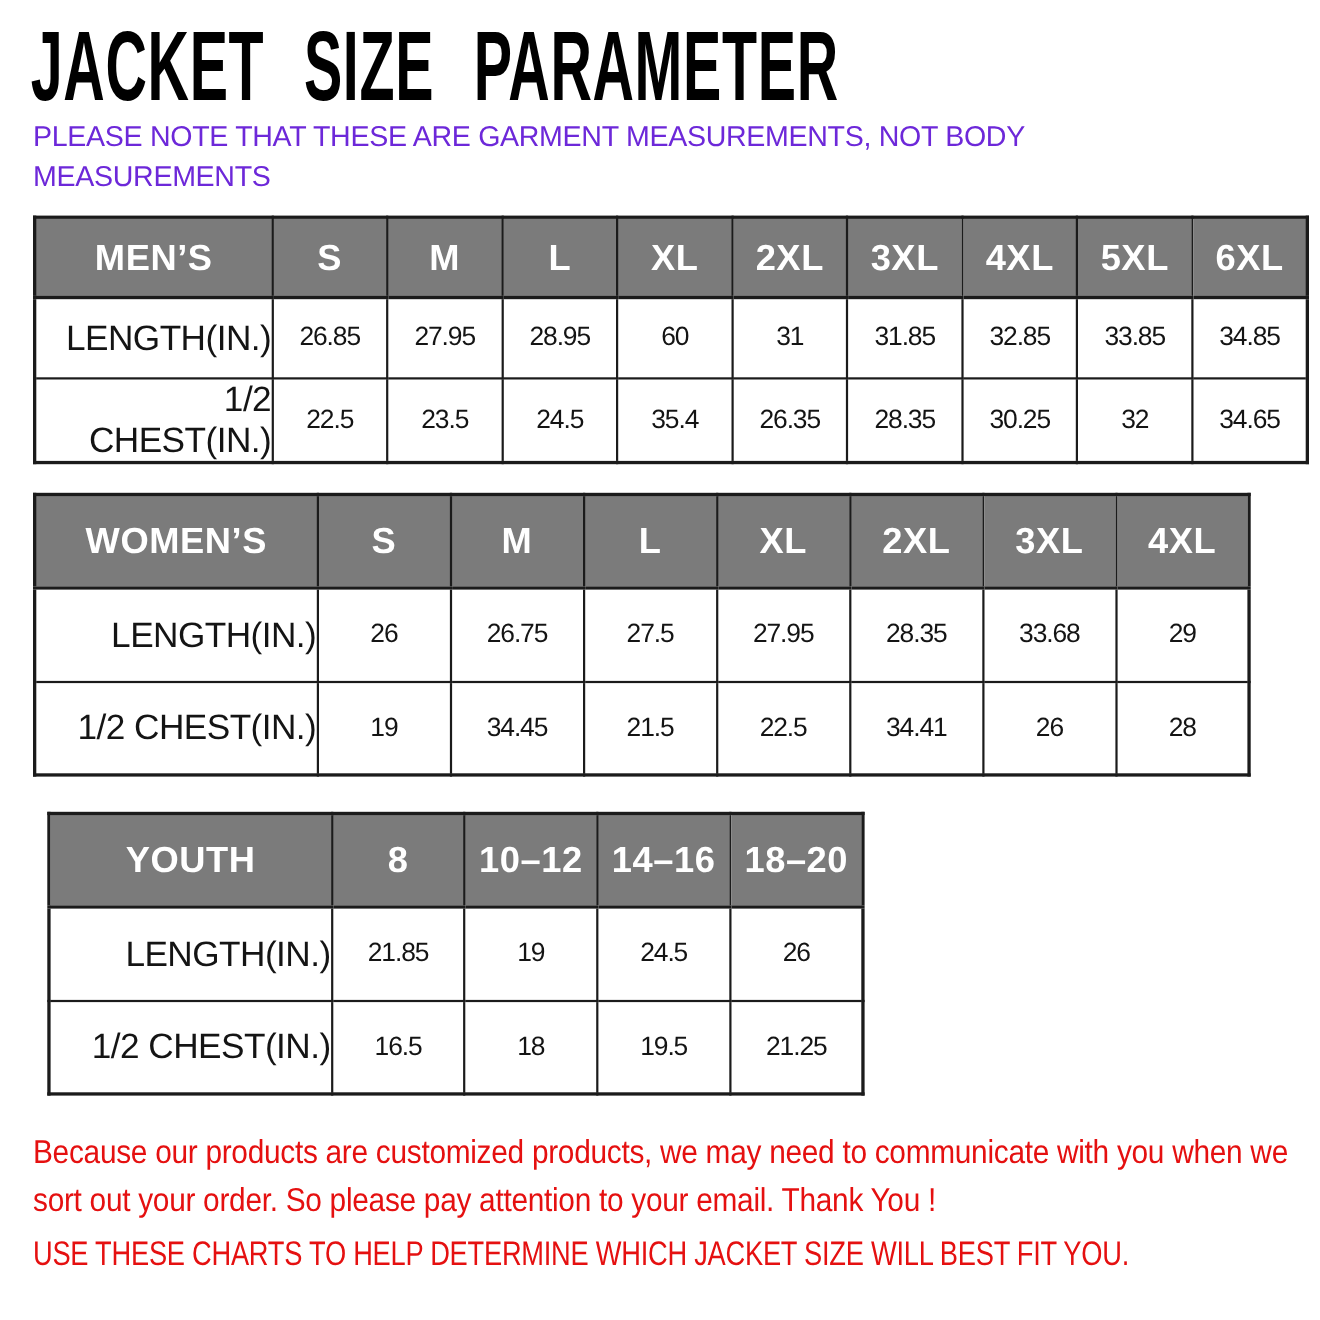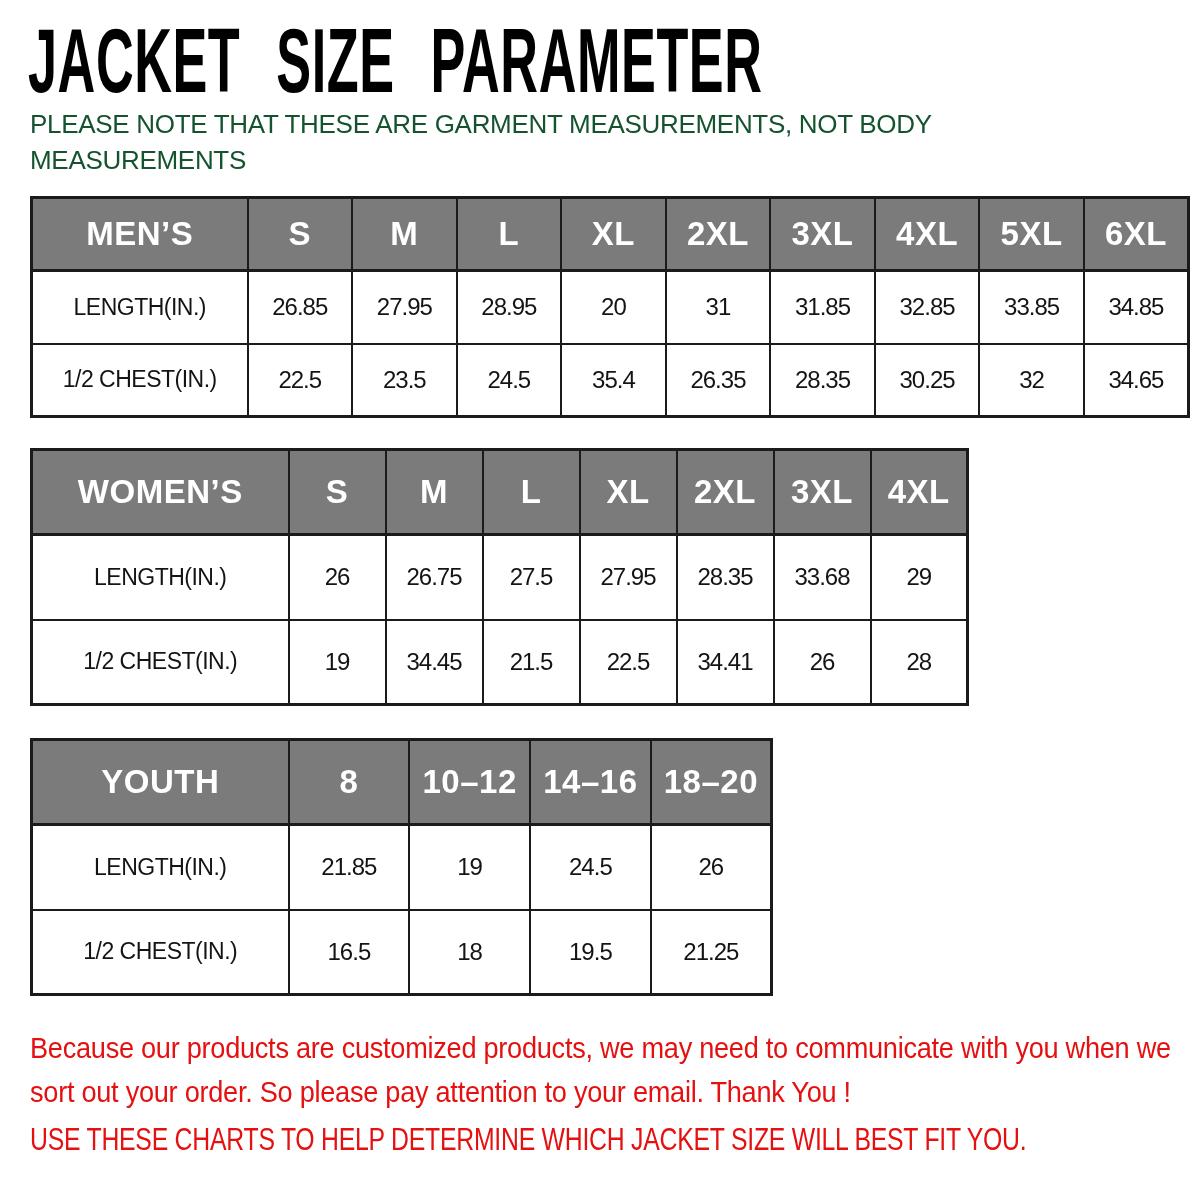--- a/index.html
+++ b/index.html
@@ -36,21 +36,21 @@
   }
 
   
   .garment-note {
     position: absolute;
     left: 30px; top: 106px;
     width: 905px;
     margin: 0;
     font-size: 26px;
     line-height: 1.4;
-    color: #14532d;
+    color: #6d28d9;
     letter-spacing: -0.3px;
   }
 
   
   .size-table {
     position: absolute;
     border-collapse: collapse;
     table-layout: fixed;
     text-align: center;
     background: #ffffff;
@@ -68,31 +68,32 @@
     font-size: 33px;
     letter-spacing: 0.5px;
     border-bottom: 3px solid #1b1b1b;
   }
   .size-table tbody td {
     color: #141414;
     font-size: 24px;
     letter-spacing: -1px;
   }
   .size-table tbody td.row-label {
-    font-size: 23px;
+    font-size: 32px;
     letter-spacing: -0.5px;
+    text-align: right;
   }
 
   .mens-table   { left: 30px; top: 196px; width: 1160px; padding-left: 21px; }
   .mens-table tr { height: 73px; }
 
-  .womens-table { left: 30px; top: 448px; width: 939px; }
+  .womens-table { left: 30px; top: 448px; width: 1107px; }
   .womens-table tr { height: 85px; }
 
-  .youth-table  { left: 30px; top: 738px; width: 743px; }
+  .youth-table  { left: 43px; top: 738px; width: 743px; }
   .youth-table tr { height: 85px; }
 
   
   .customization-notice {
     position: absolute;
     left: 30px; top: 1026px;
     width: 1268px;
     margin: 0;
     font-size: 30px;
     line-height: 1.45;
@@ -148,21 +149,21 @@
         <th>5XL</th>
         <th>6XL</th>
       </tr>
     </thead>
     <tbody>
       <tr>
         <td class="row-label">LENGTH(IN.)</td>
         <td>26.85</td>
         <td>27.95</td>
         <td>28.95</td>
-        <td>20</td>
+        <td>60</td>
         <td>31</td>
         <td>31.85</td>
         <td>32.85</td>
         <td>33.85</td>
         <td>34.85</td>
       </tr>
       <tr>
         <td class="row-label">1/2 CHEST(IN.)</td>
         <td>22.5</td>
         <td>23.5</td>

